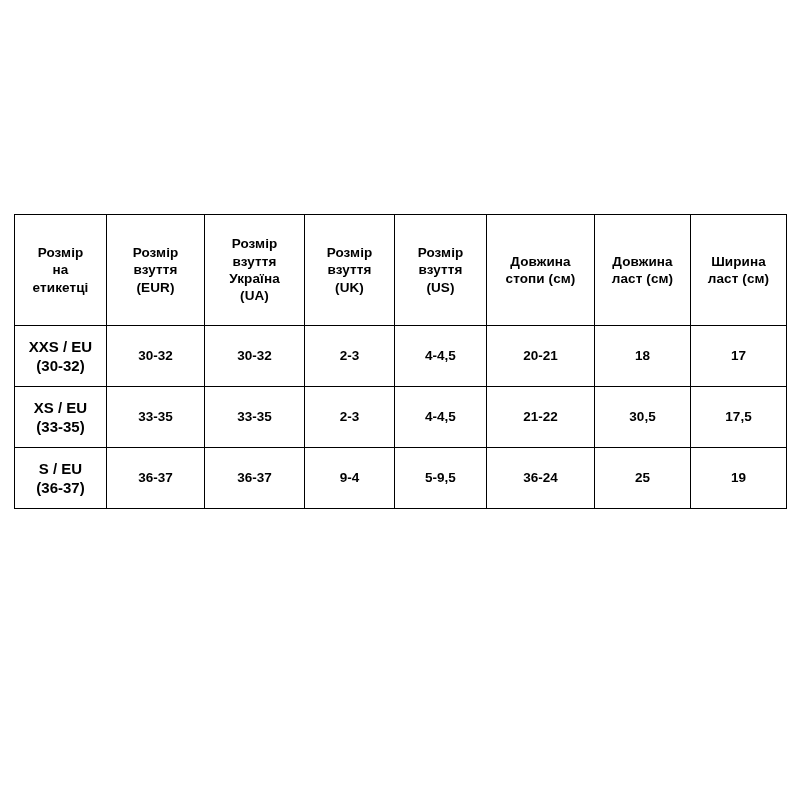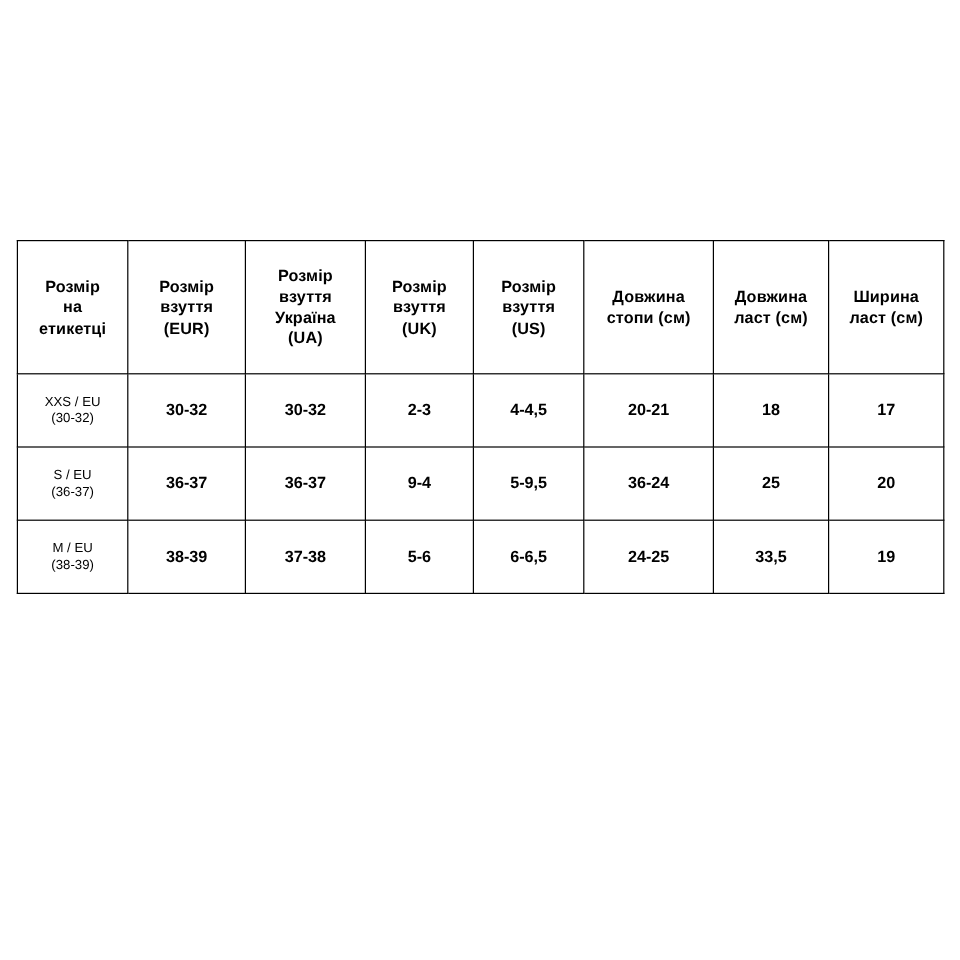--- a/index.html
+++ b/index.html
@@ -11,21 +11,21 @@
     width: 800px;
     height: 800px;
     font-family: "Liberation Sans", sans-serif;
     color: #000000;
     position: relative;
     overflow: hidden;
   }
   .sheet {
     position: absolute;
     left: 14px;
-    top: 200px;
+    top: 214px;
     width: 772px;
   }
   table.size-table {
     border-collapse: collapse;
     width: 772px;
     table-layout: fixed;
   }
   table.size-table td,
   table.size-table th {
     border: 1px solid #000000;
@@ -41,22 +41,22 @@
     height: 102px;
     font-size: 13.5px;
     letter-spacing: 0.1px;
   }
   tbody td {
     height: 52px;
     font-weight: normal;
     font-size: 14px;
   }
   tbody td.label-cell {
-    font-weight: normal;
-    font-size: 11px;
+    font-weight: bold;
+    font-size: 15px;
     line-height: 1.3;
   }
   
   col.c0 { width: 92px; }
   col.c1 { width: 98px; }
   col.c2 { width: 100px; }
   col.c3 { width: 90px; }
   col.c4 { width: 92px; }
   col.c5 { width: 108px; }
   col.c6 { width: 96px; }
@@ -94,34 +94,34 @@
         <td class="label-cell">XXS / EU<br>(30-32)</td>
         <td>30-32</td>
         <td>30-32</td>
         <td>2-3</td>
         <td>4-4,5</td>
         <td>20-21</td>
         <td>18</td>
         <td>17</td>
       </tr>
       <tr>
+        <td class="label-cell">XS / EU<br>(33-35)</td>
+        <td>33-35</td>
+        <td>33-35</td>
+        <td>2-3</td>
+        <td>4-4,5</td>
+        <td>21-22</td>
+        <td>30,5</td>
+        <td>17,5</td>
+      </tr>
+      <tr>
         <td class="label-cell">S / EU<br>(36-37)</td>
         <td>36-37</td>
         <td>36-37</td>
         <td>9-4</td>
         <td>5-9,5</td>
         <td>36-24</td>
         <td>25</td>
-        <td>20</td>
-      </tr>
-      <tr>
-        <td class="label-cell">M / EU<br>(38-39)</td>
-        <td>38-39</td>
-        <td>37-38</td>
-        <td>5-6</td>
-        <td>6-6,5</td>
-        <td>24-25</td>
-        <td>33,5</td>
         <td>19</td>
       </tr>
     </tbody>
   </table>
 </div>
 
 </body></html>

